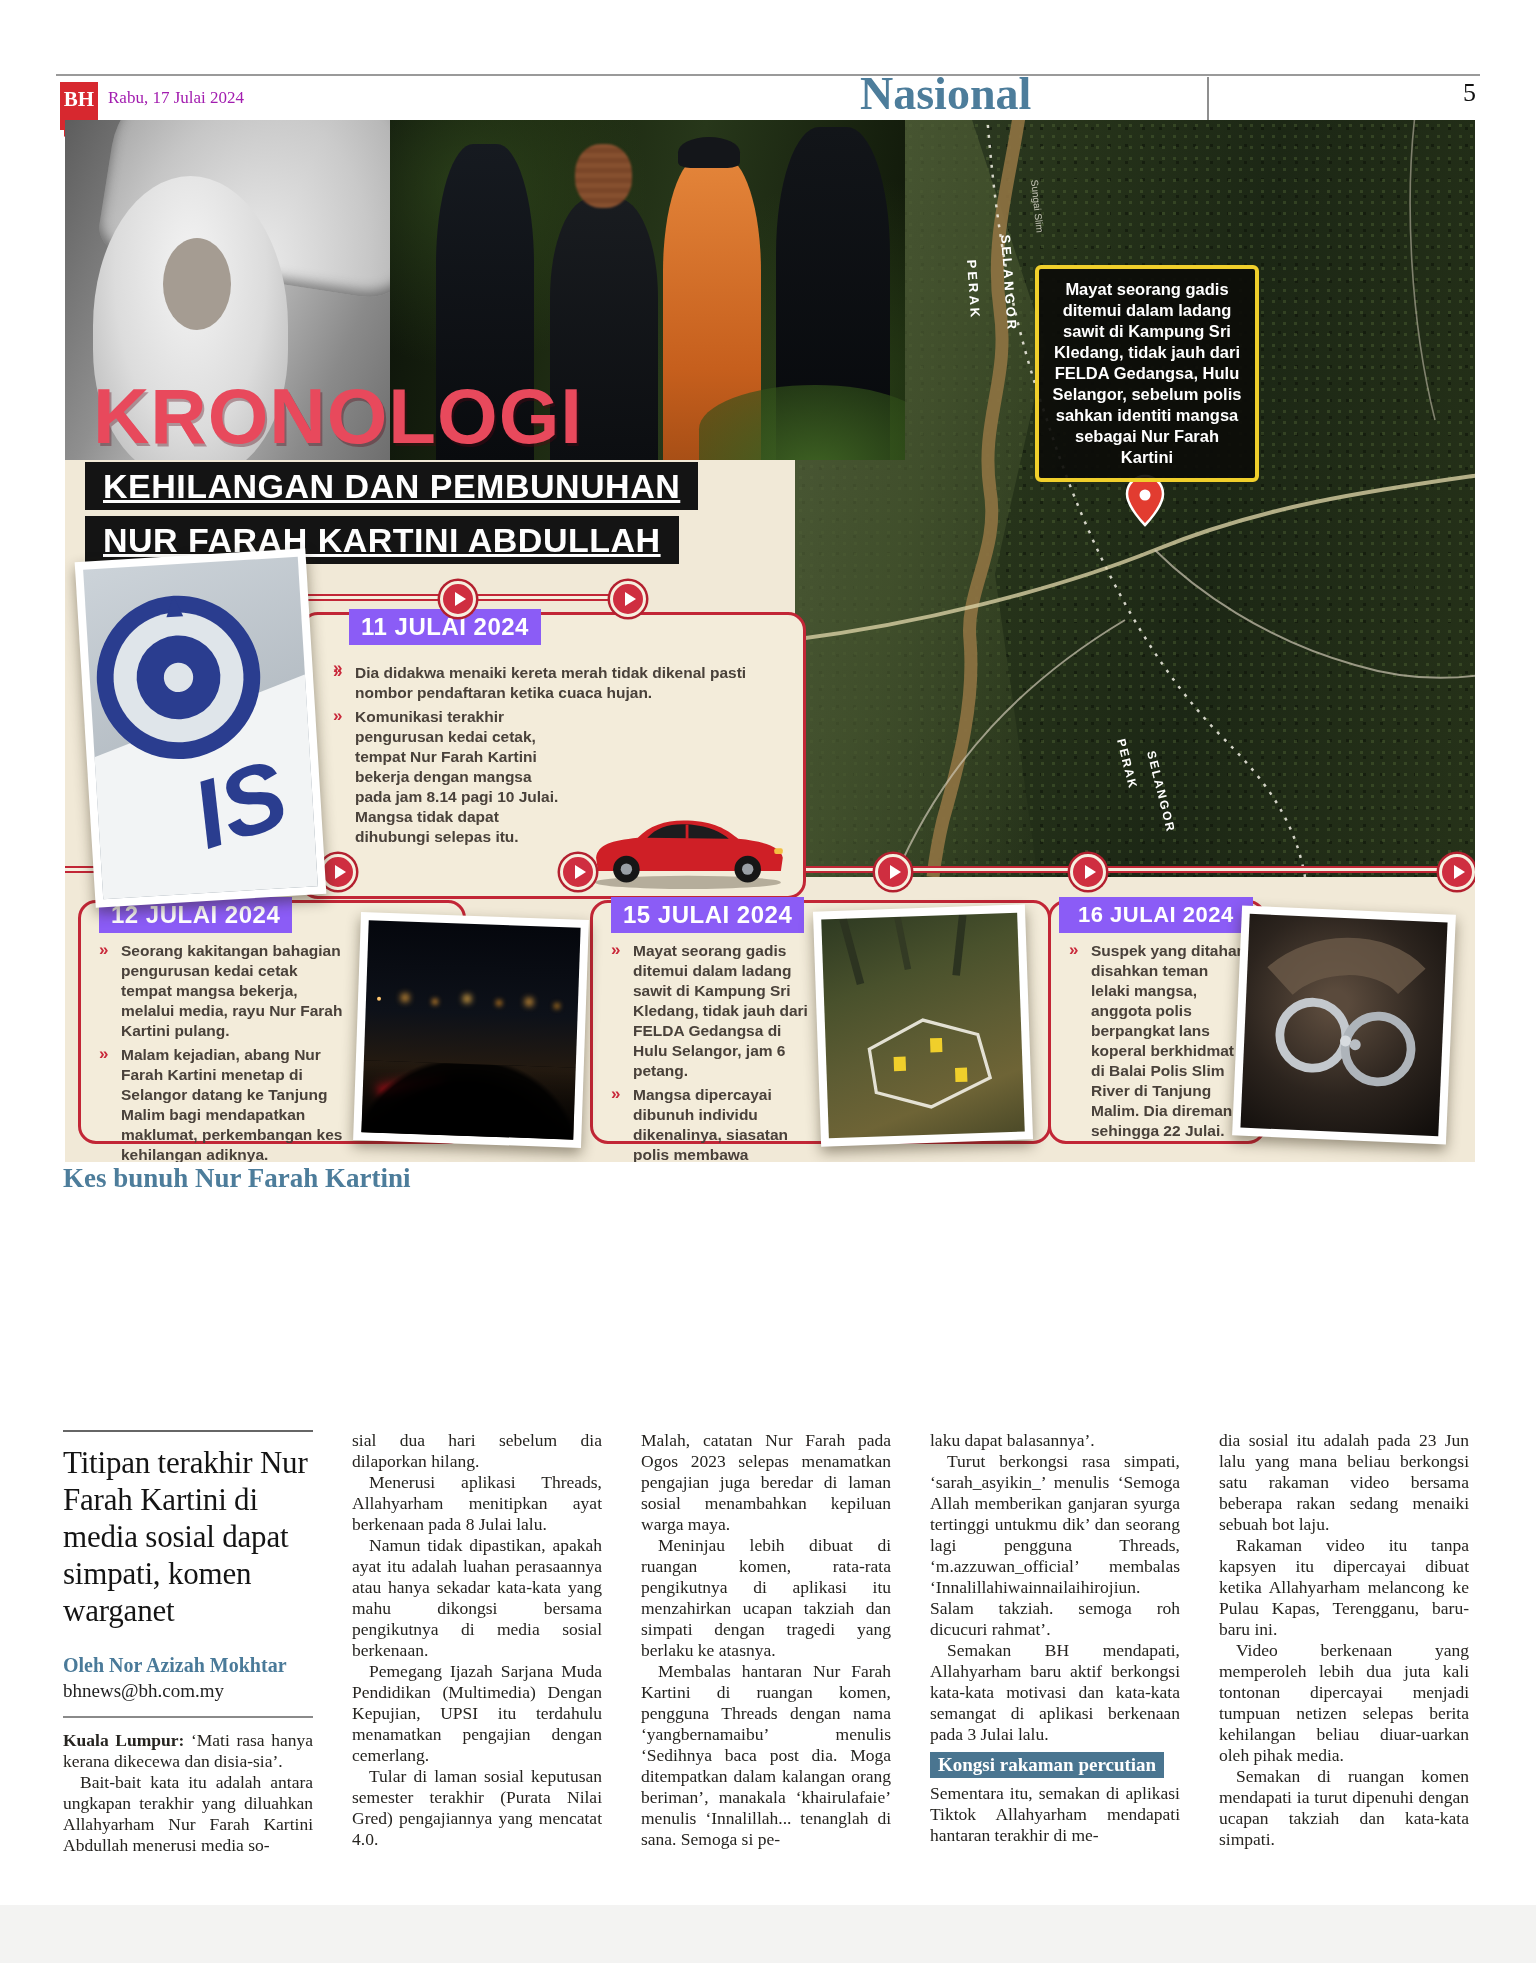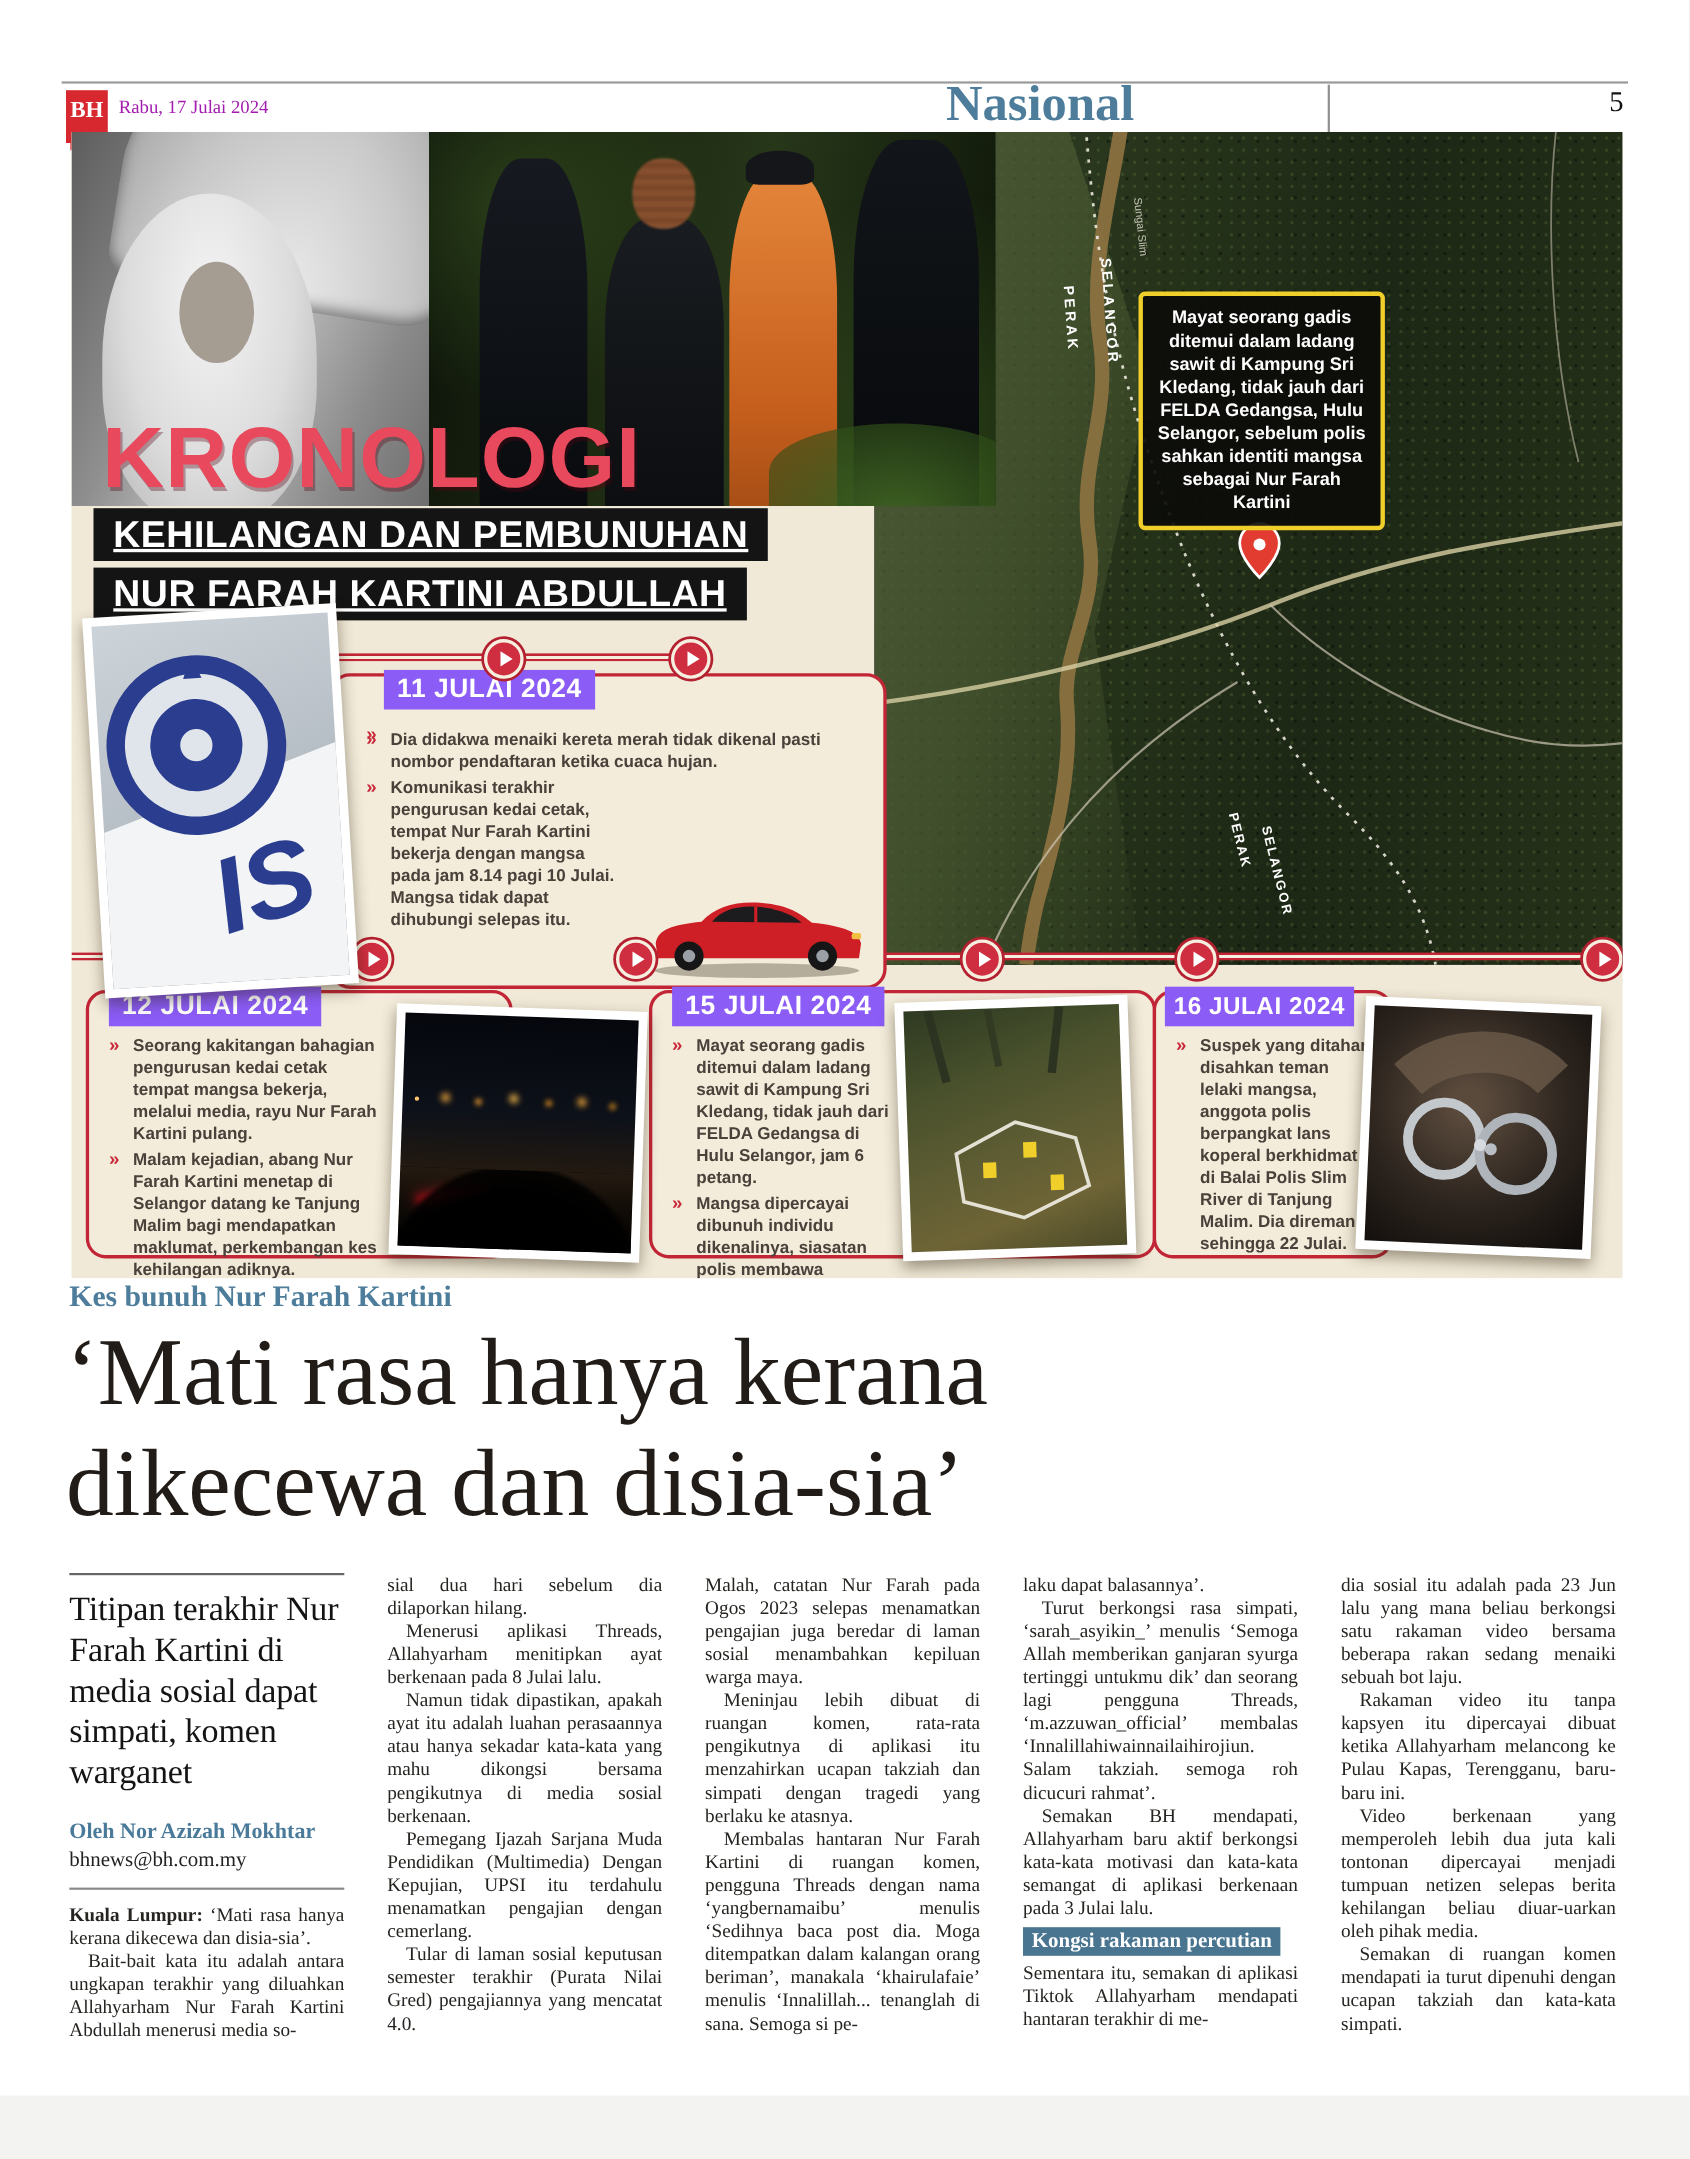--- a/index.html
+++ b/index.html
@@ -85,21 +85,21 @@
 
   
   .tbox{position:absolute;border:3px solid #c22636;border-radius:18px;background:#f3ecda;z-index:3;}
   .box11{left:235px;top:492px;width:500px;height:281px;}
   .box12{left:13px;top:780px;width:382px;height:238px;}
   .box15{left:525px;top:780px;width:455px;height:238px;}
   .box16{left:983px;top:780px;width:212px;height:238px;}
   .dbanner{position:absolute;top:-6px;left:18px;background:#8b5cf6;color:#fff;white-space:nowrap;
         font:800 24px/30px "Liberation Sans",sans-serif;padding:3px 12px;letter-spacing:.5px;z-index:4;}
   .box11 .dbanner{left:46px;}
-  .box16 .dbanner{left:8px;font-size:22px;padding:3px 8px;}
+  .box16 .dbanner{left:8px;font-size:22px;padding:3px 19px;}
   .tb{position:absolute;left:0;right:0;top:38px;padding:0 14px 0 18px;
         font:600 15.5px/20px "Liberation Sans",sans-serif;color:#49413a;}
   .box11 .tb{top:44px;padding:0 10px 0 30px;}
   .box11 .tbullet:last-child{padding-right:224px;}
   .box12 .tb{padding-right:112px;}
   .box15 .tb{padding-right:232px;}
   .tbullet{position:relative;padding-left:22px;margin-bottom:4px;}
   .chev{position:absolute;left:0;top:-1px;color:#c9283a;font-weight:800;font-size:17px;}
 
   .car{position:absolute;right:6px;bottom:2px;width:218px;z-index:4;}
@@ -321,24 +321,20 @@
           <circle cx="62" cy="108" r="30" fill="none" stroke="#c3c8cd" stroke-width="8"></circle>
           <circle cx="122" cy="118" r="30" fill="none" stroke="#aeb4ba" stroke-width="8"></circle>
           <circle cx="92" cy="112" r="5" fill="#d7dbdf"></circle>
             <circle cx="101" cy="115" r="5" fill="#b9bec4"></circle>
         </svg>
       </div>
     </div>
   </div>
 
   <div class="kicker">Kes bunuh Nur Farah Kartini</div>
-  <h1 class="headline" style="margin:0;font-weight:400;">
-    <span>‘Mati rasa hanya kerana</span>
-    <span>dikecewa dan disia-sia’</span>
-  </h1>
 
   <div class="cols">
     <div class="col c1">
       <div class="sf-rule"></div>
       <div class="standfirst">Titipan terakhir Nur Farah Kartini di media sosial dapat simpati, komen warganet</div>
       <div class="byline">Oleh Nor Azizah Mokhtar</div>
       <div class="email">bhnews@bh.com.my</div>
       <div class="by-rule"></div>
       <div class="flow">
         <p><b>Kuala Lumpur:</b> <span>‘Mati rasa hanya kerana dikecewa dan disia-sia’.</span></p>

